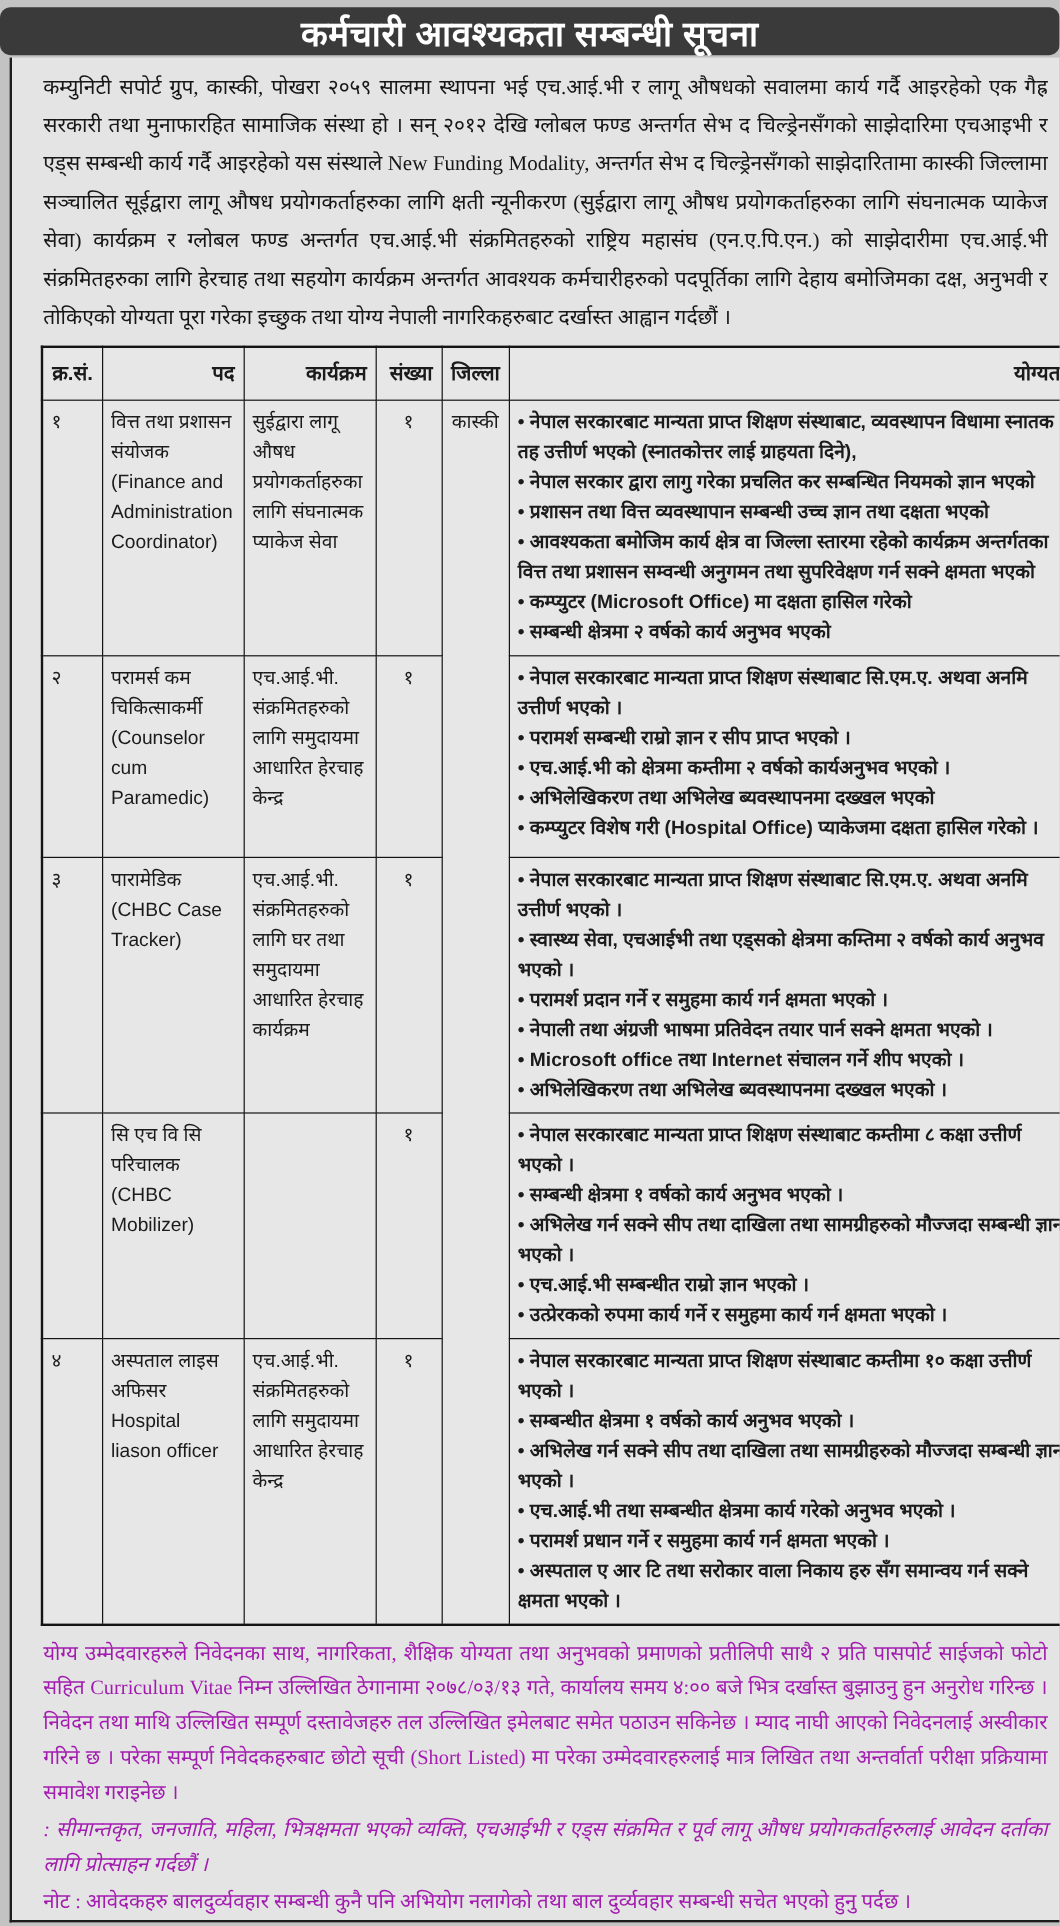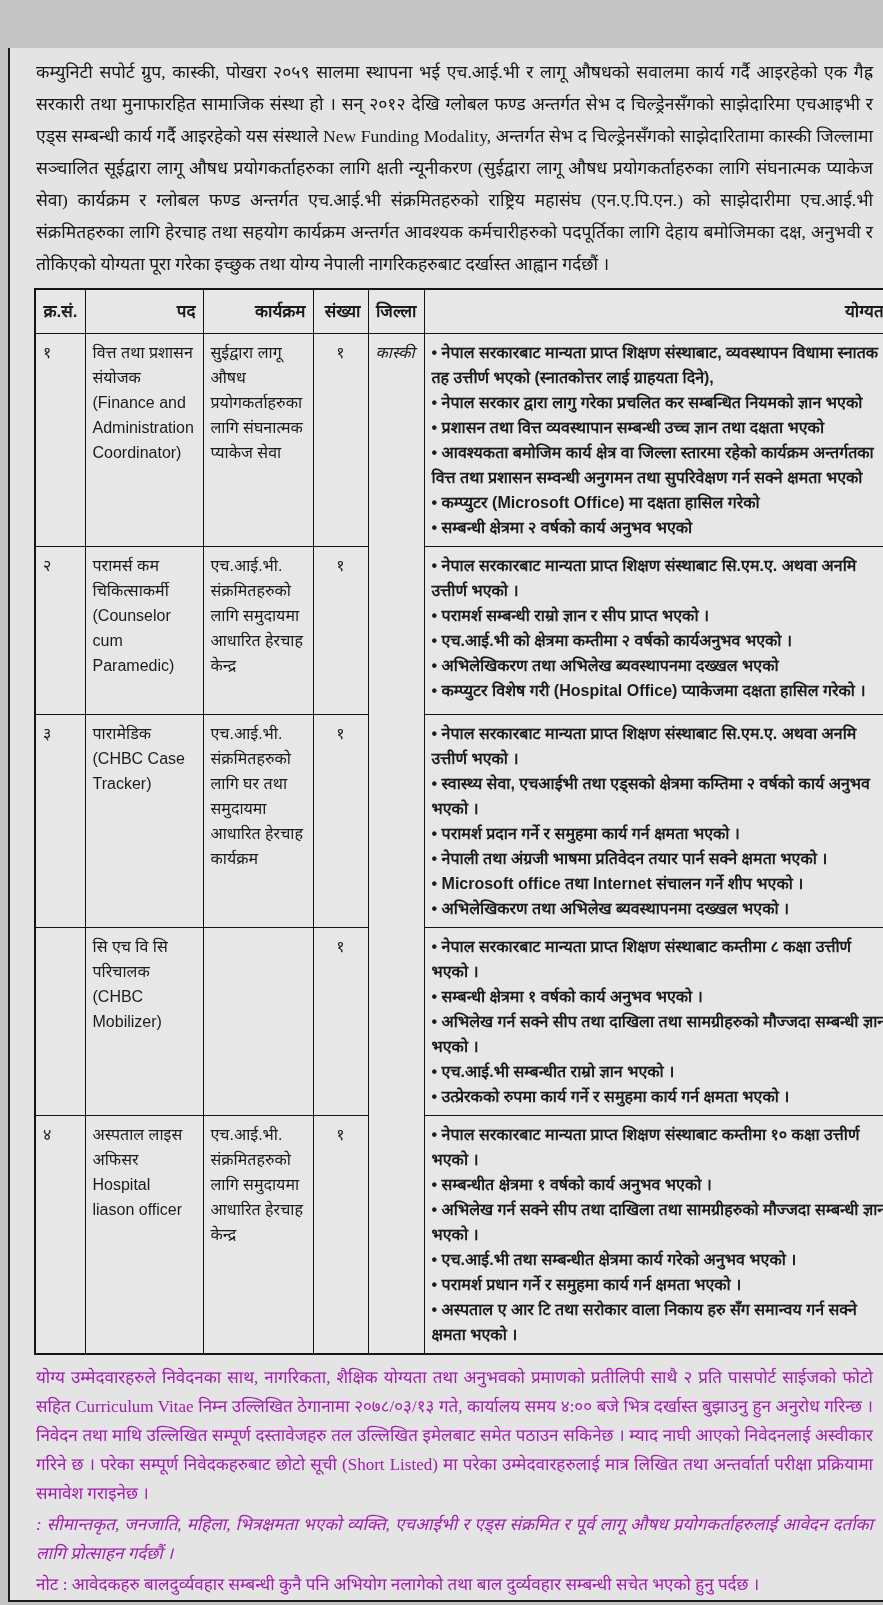--- a/index.html
+++ b/index.html
@@ -69,21 +69,21 @@
   col.c-post { width:118px; }
   col.c-prog { width:110px; }
   col.c-num { width:55px; }
   col.c-dist { width:56px; }
   tbody tr:nth-child(1) { height:197px; }
   tbody tr:nth-child(2) { height:168px; }
   tbody tr:nth-child(3) { height:204px; }
   tbody tr:nth-child(4) { height:160px; }
   tbody tr:nth-child(5) { height:220px; }
   td.count-cell { vertical-align:middle; text-align:center; }
-  td.district-cell { vertical-align:middle; font-size:17px;font-style:italic; }
+  td.district-cell { vertical-align:middle; text-align:center; font-size:17px; }
   td.qual-cell { padding:5px 8px;font-weight:bold; }
   .qual { position:relative; }
   .qual::before { content:"\2022\00a0"; font-weight:bold; }
   .footer-block {
     font-family:"Liberation Serif", serif;
     font-size:17px;
     line-height:29px;
     text-align:justify;
     color:#a21caf;
     padding:8px 2px 0 2px;
@@ -93,20 +93,23 @@
     font-style:italic;
     padding-top:2px;
   }
   .org-block { text-align:center; padding-top:16px; }
 </style>
 </head>
 <body>
 
 <div class="page">
 
+  <div class="titlebar">
+    <span class="title">कर्मचारी आवश्यकता सम्बन्धी सूचना</span>
+  </div>
 
   <div class="sheet">
 
     <p class="intro">कम्युनिटी सपोर्ट ग्रुप, कास्की, पोखरा २०५९ सालमा स्थापना भई एच.आई.भी र लागू औषधको सवालमा कार्य गर्दै आइरहेको एक गैह्र सरकारी तथा मुनाफारहित सामाजिक संस्था हो । सन् २०१२ देखि ग्लोबल फण्ड अन्तर्गत सेभ द चिल्ड्रेनसँगको साझेदारिमा एचआइभी र एड्स सम्बन्धी कार्य गर्दै आइरहेको यस संस्थाले New Funding Modality, अन्तर्गत सेभ द चिल्ड्रेनसँगको साझेदारितामा कास्की जिल्लामा सञ्चालित सूईद्वारा लागू औषध प्रयोगकर्ताहरुका लागि क्षती न्यूनीकरण (सुईद्वारा लागू औषध प्रयोगकर्ताहरुका लागि संघनात्मक प्याकेज सेवा) कार्यक्रम र ग्लोबल फण्ड अन्तर्गत एच.आई.भी संक्रमितहरुको राष्ट्रिय महासंघ (एन.ए.पि.एन.) को साझेदारीमा एच.आई.भी संक्रमितहरुका लागि हेरचाह तथा सहयोग कार्यक्रम अन्तर्गत आवश्यक कर्मचारीहरुको पदपूर्तिका लागि देहाय बमोजिमका दक्ष, अनुभवी र तोकिएको योग्यता पूरा गरेका इच्छुक तथा योग्य नेपाली नागरिकहरुबाट दर्खास्त आह्वान गर्दछौं ।</p>
 
     <table class="vacancy">
       <colgroup>
         <col class="c-sn">
           <col class="c-post">
           <col class="c-prog">

